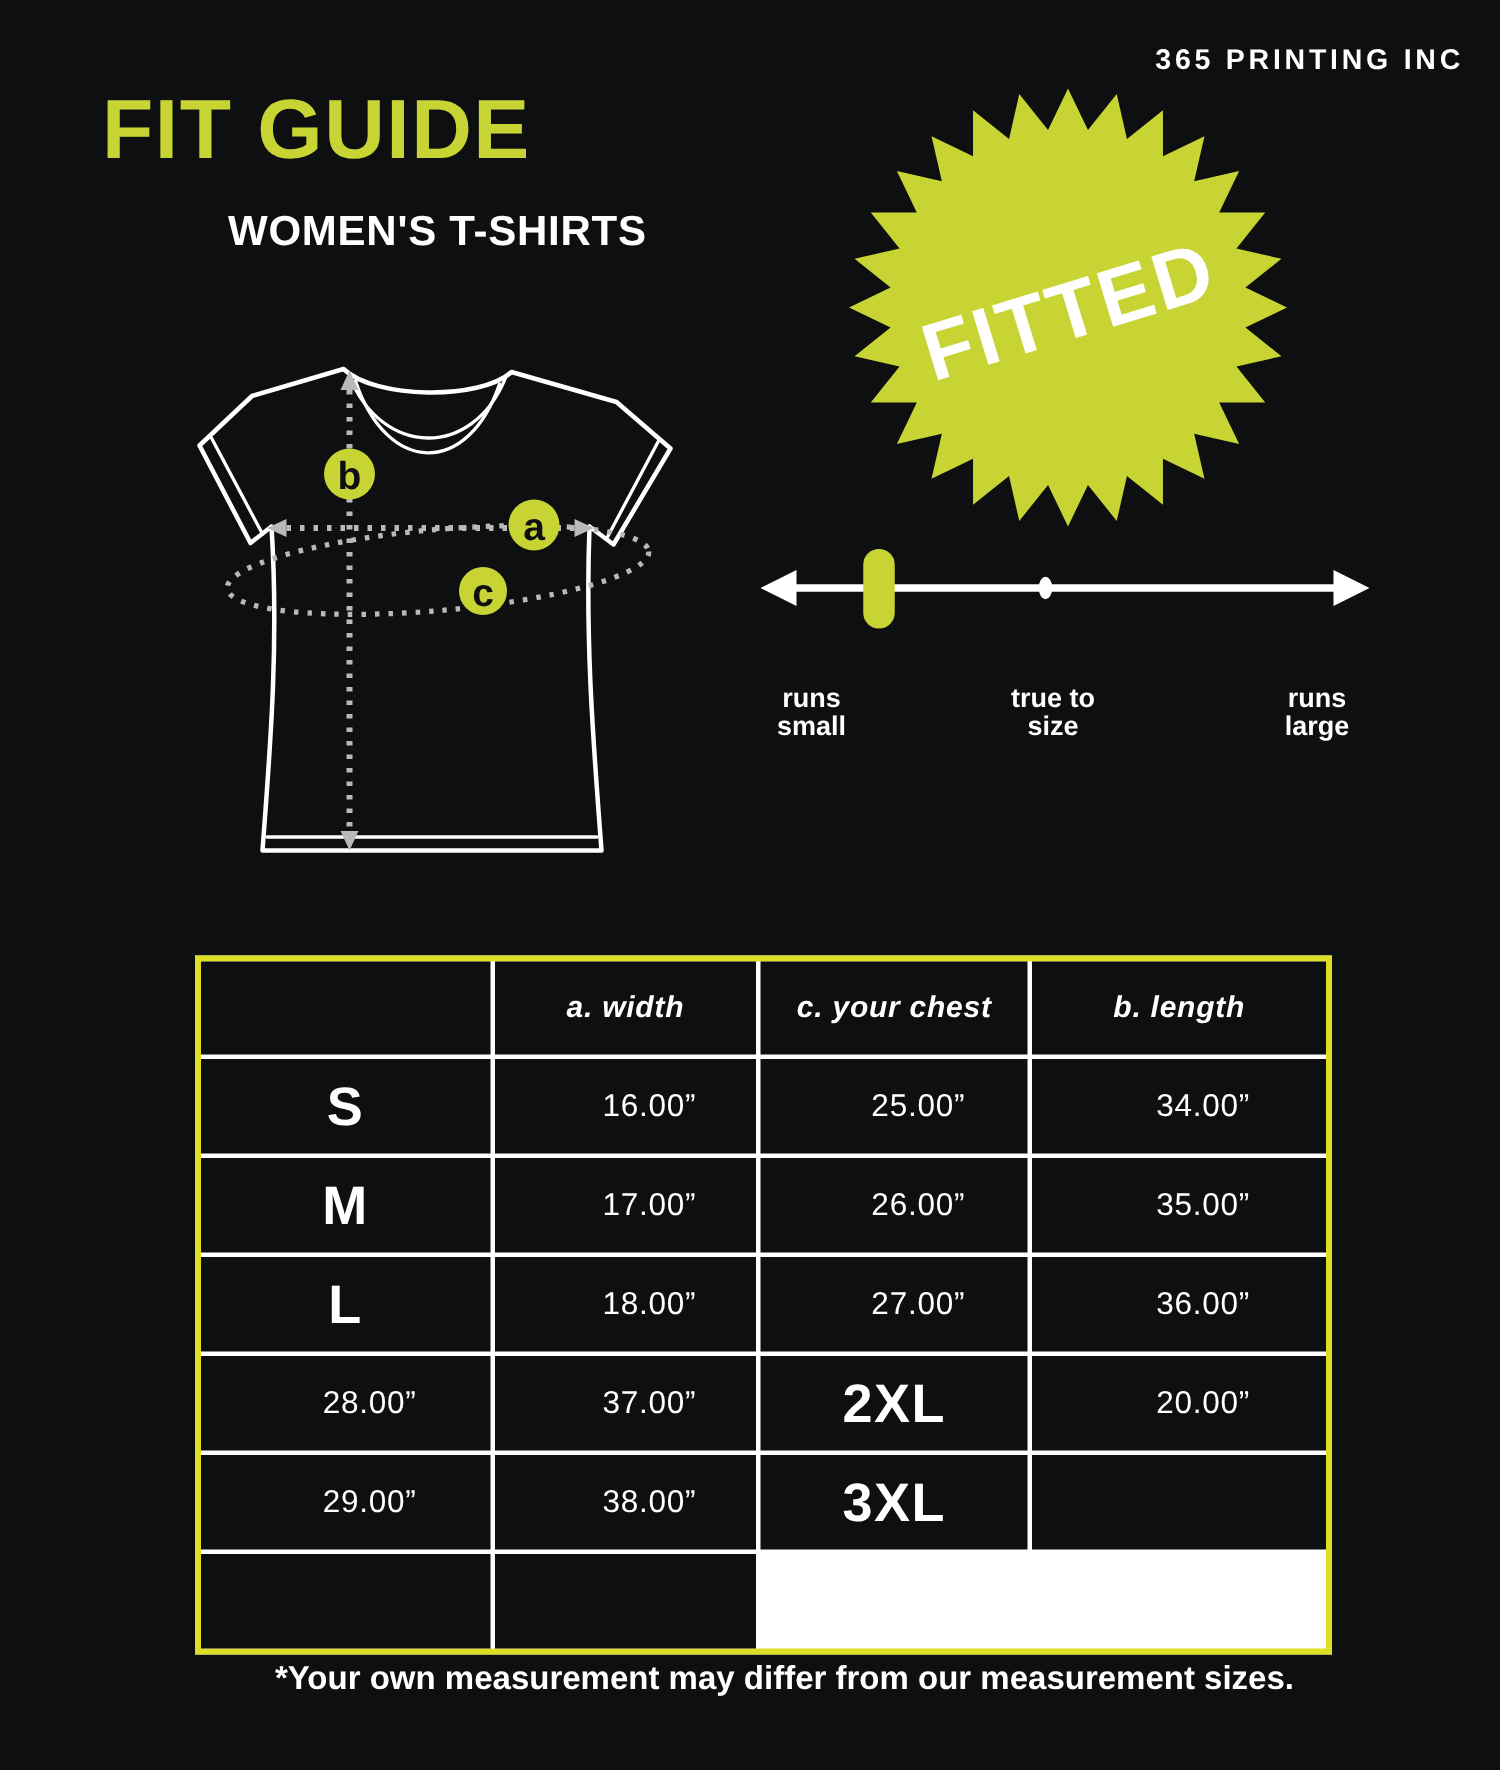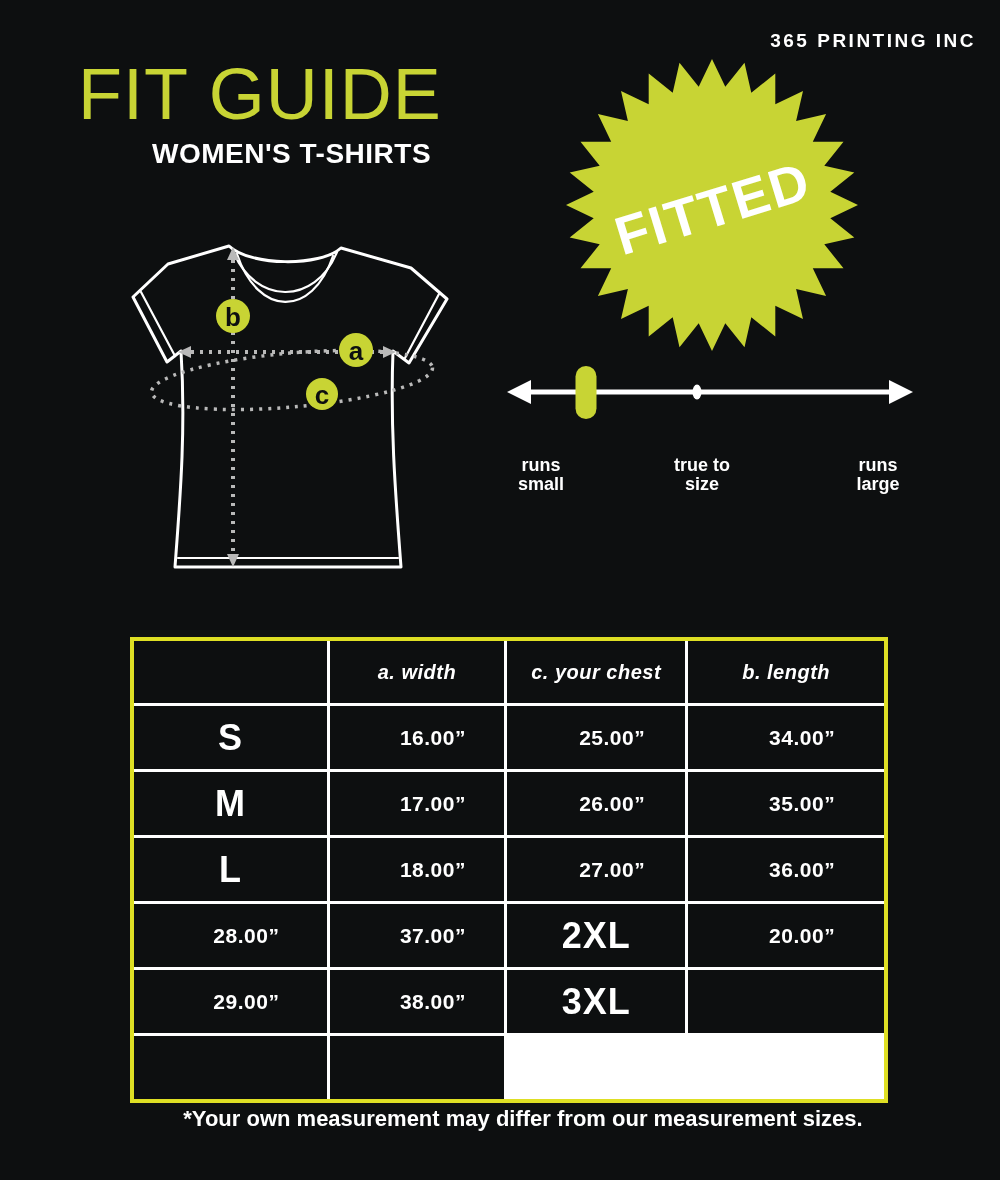--- a/index.html
+++ b/index.html
@@ -9,21 +9,21 @@
   body{background:#222;font-family:"Liberation Sans",sans-serif;}
   .page{
     position:relative;width:1000px;height:1180px;background:var(--bg);
     overflow:hidden;margin:0 auto;color:var(--text);
   }
   .brand{
     position:absolute;top:30px;right:24px;font-size:19px;font-weight:bold;
     letter-spacing:2.5px;color:var(--text);white-space:nowrap;
   }
   .title{
-    position:absolute;left:78px;top:58px;margin:0;font-size:72px;font-weight:normal;
+    position:absolute;left:68px;top:58px;margin:0;font-size:56px;font-weight:bold;
     letter-spacing:1px;color:var(--accent);line-height:1;white-space:nowrap;
   }
   .subtitle{
     position:absolute;left:152px;top:138px;font-size:28px;font-weight:bold;
     letter-spacing:0.5px;color:var(--text);white-space:nowrap;
   }
   .badge{position:absolute;left:563px;top:56px;width:298px;height:298px;}
   .badge .star{fill:var(--accent);}
   .badge-text{
     fill:#ffffff;font-family:"Liberation Sans",sans-serif;font-size:54px;
@@ -57,21 +57,21 @@
     border:4px solid var(--table-border);background:#ffffff;
     display:grid;grid-template-columns:198fr 179fr 183fr 201fr;
     grid-template-rows:62px repeat(6,63px);gap:3px;
   }
   .cell{
     background:var(--bg);display:flex;align-items:center;justify-content:center;
     color:var(--text);overflow:hidden;
   }
   .cell.head{font-size:20px;font-weight:bold;letter-spacing:0.5px;font-style:italic;}
   .cell.size{font-size:36px;font-weight:bold;letter-spacing:1px;}
-  .cell.val{font-size:21px;font-weight:bold;letter-spacing:0.5px;padding-left:32px;}
+  .cell.val{font-size:21px;font-weight:normal;letter-spacing:0.5px;padding-left:32px;}
   .footnote{
     position:absolute;left:144px;top:1106px;width:758px;text-align:center;
     font-size:22px;font-weight:bold;color:var(--text);white-space:nowrap;
   }
 </style>
 </head>
 <body>
 
 <div class="page">
 

